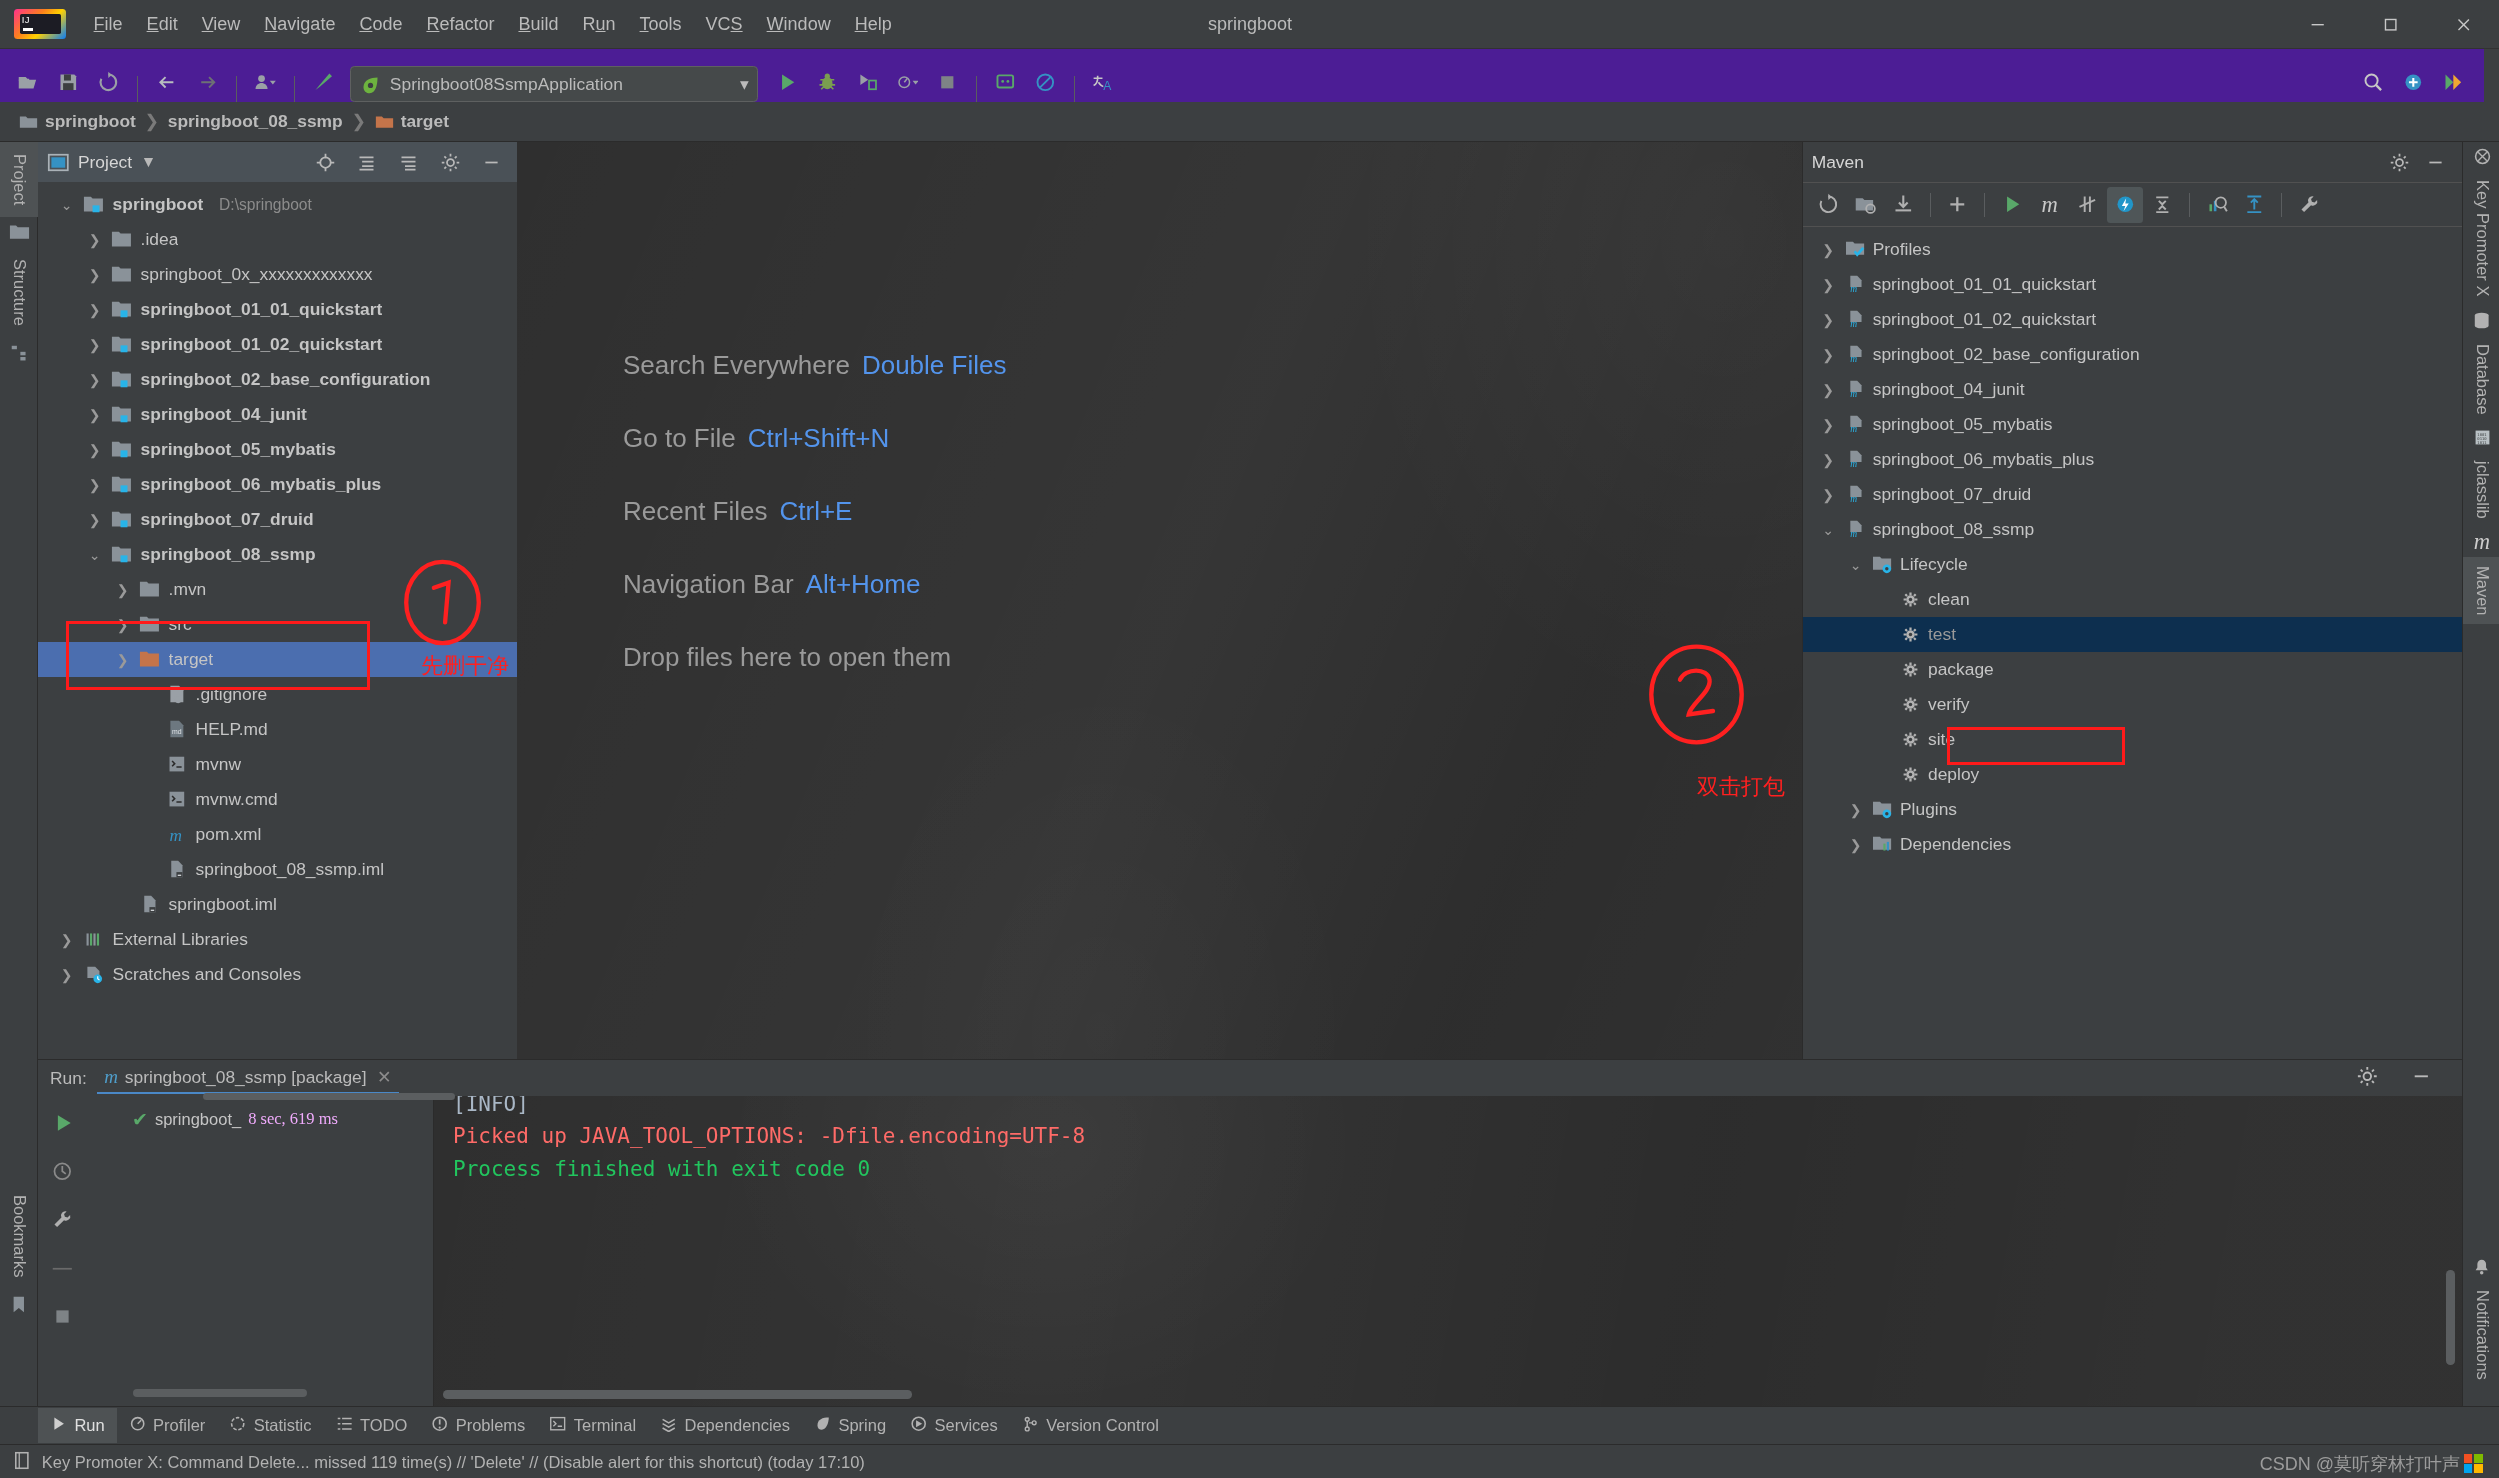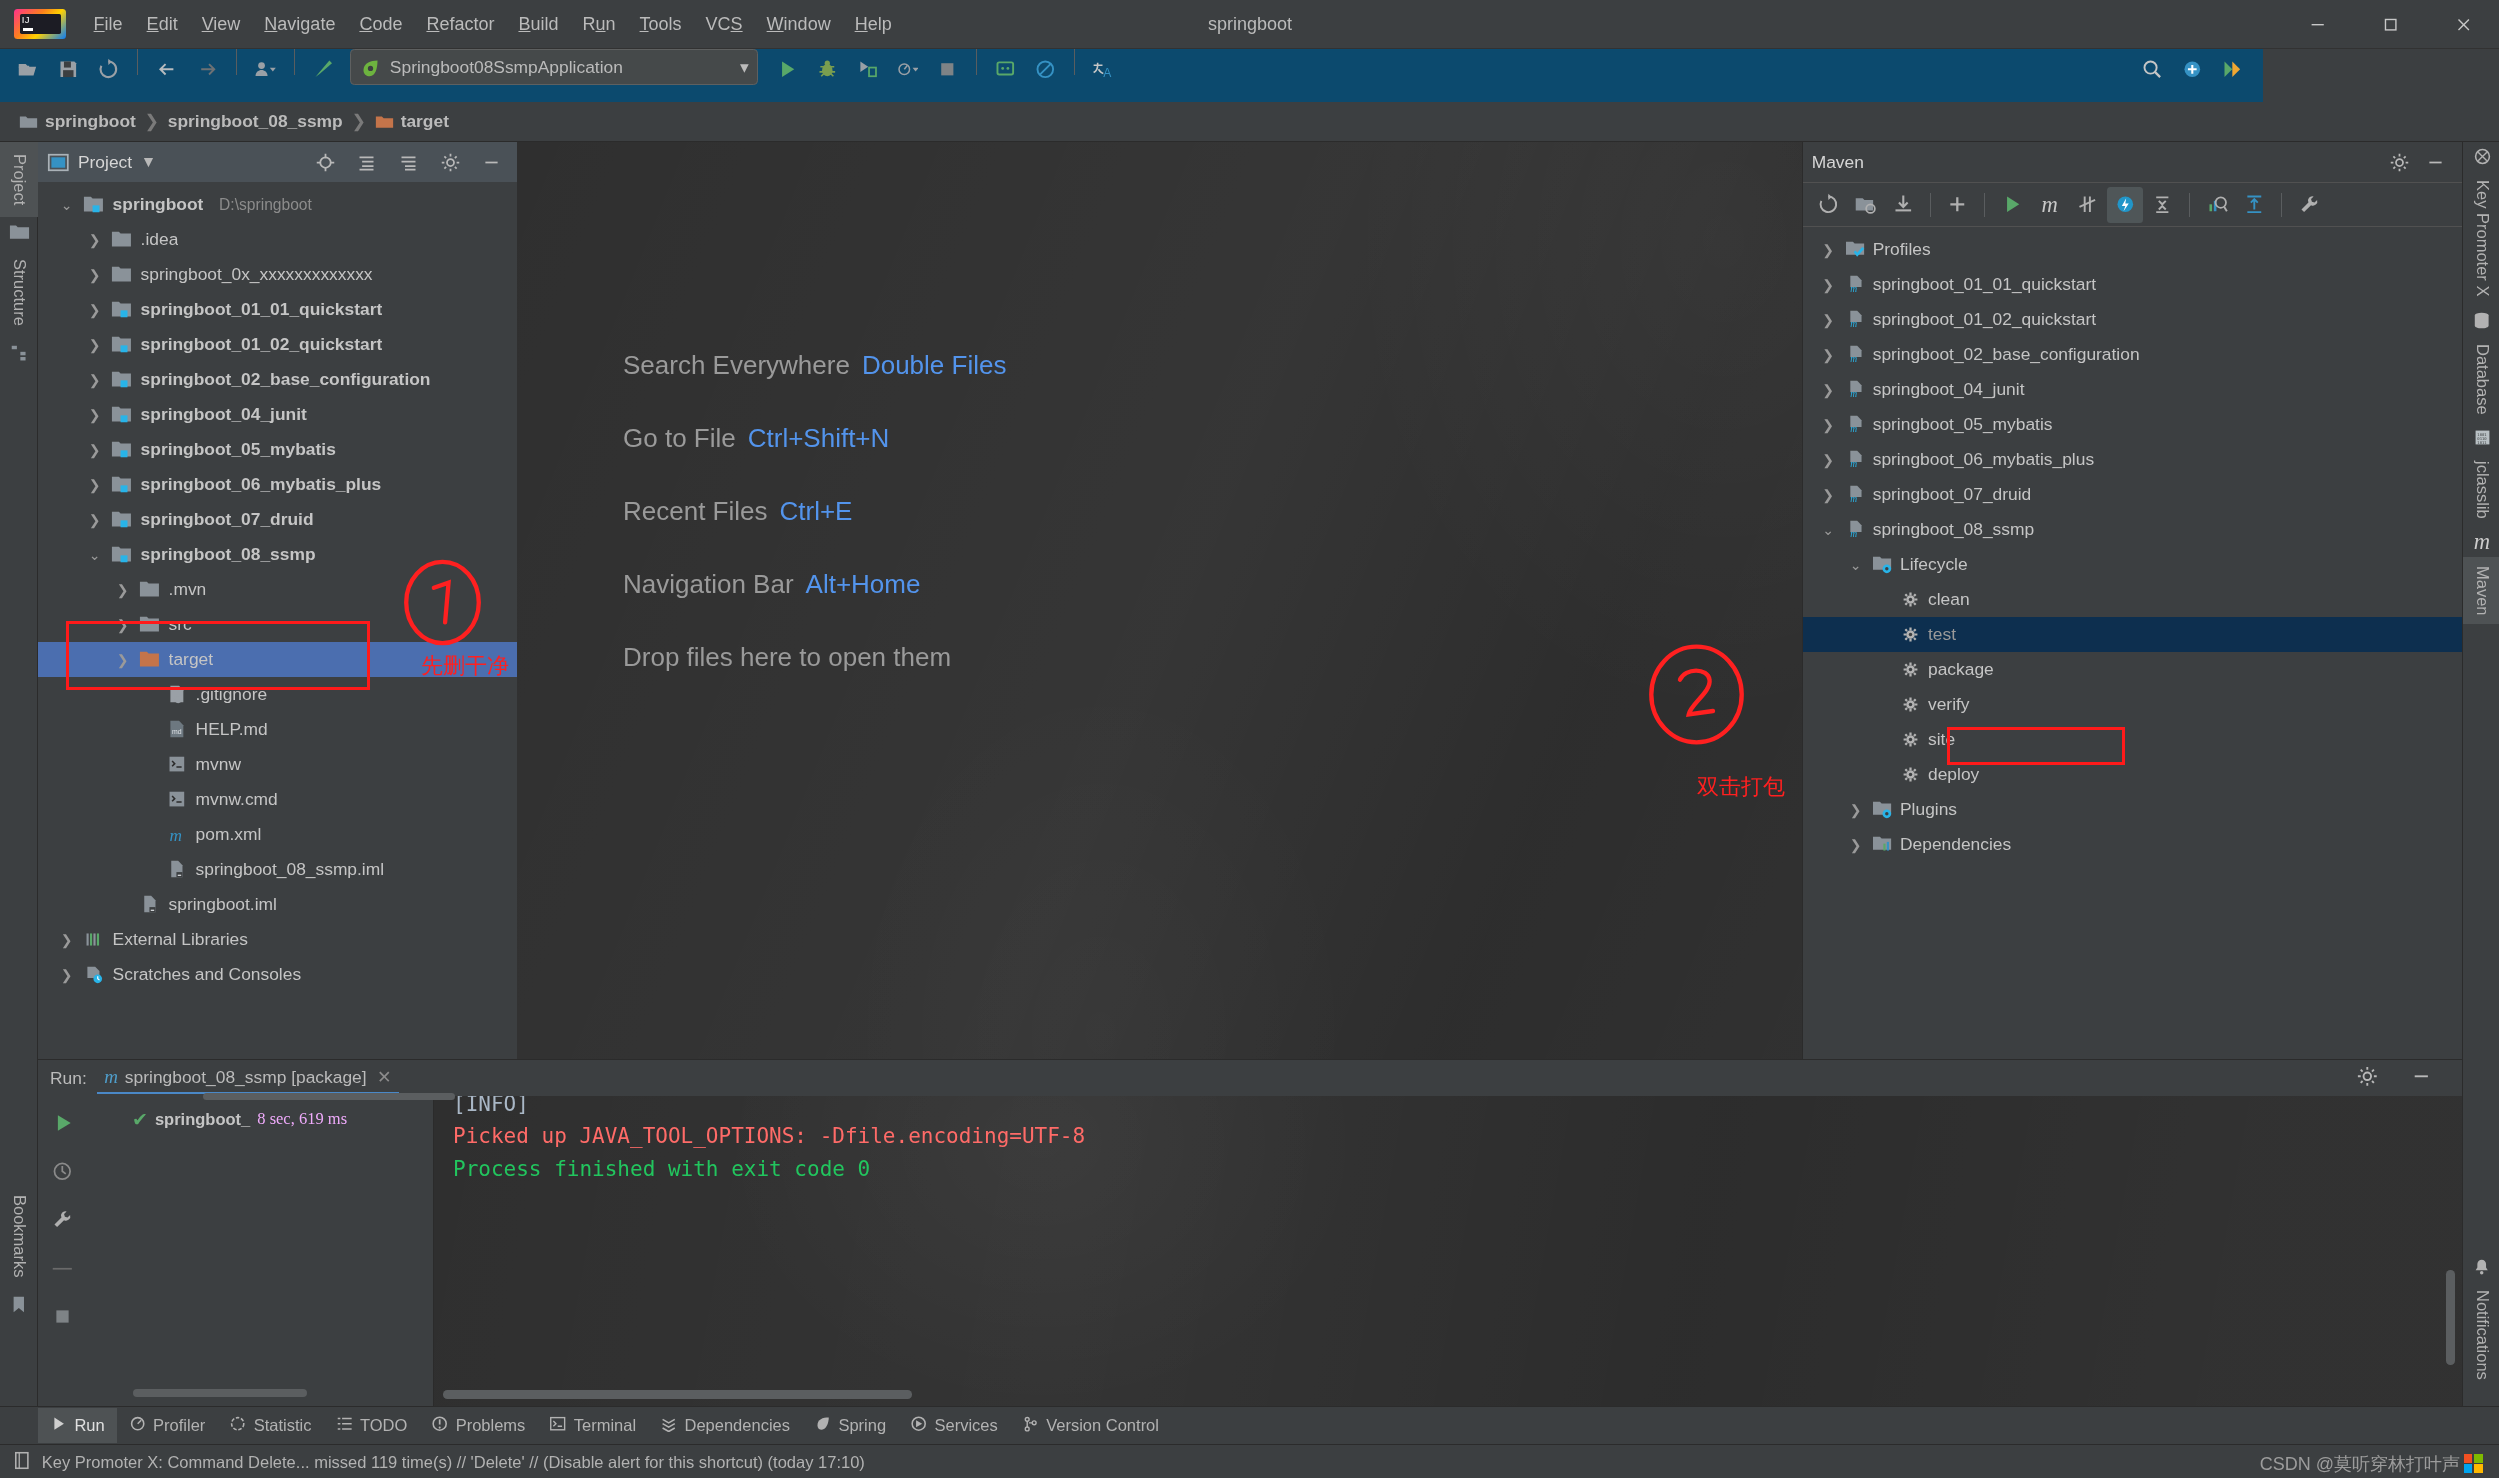--- a/index.html
+++ b/index.html
@@ -51,22 +51,22 @@
   .wctrl {
     position: absolute; top: 0; height: 49px; width: 73px;
     display: flex; align-items: center; justify-content: center;
     color: #c8c8c8;
   }
   .wctrl svg { width: 17.4px; height: 17.4px; }
   #w-min { right: 146px; } #w-max { right: 73px; } #w-close { right: 0px; }
 
   
   #toolbar {
-    position: absolute; top: 49px; left: 0; width: 2263px; height: 54px;
-    background: #0c4a6e; display: flex; align-items: flex-start;
+    position: absolute; top: 49px; left: 0; width: 2484px; height: 54px;
+    background: #4c1d95; display: flex; align-items: flex-end;
     border-bottom: 0.9px solid #323232;
   }
   .tbtn {
     width: 40px; height: 40px; display: flex; align-items: center; justify-content: center;
     color: #afb1b3; flex: none; border-radius: 2.6px;
   }
   .tbtn svg { width: 22.6px; height: 22.6px; }
   .tsep { width: 0.9px; height: 26px; background: #5a5d5f; margin: 0 8.7px; flex: none; }
   #runconfig {
     height: 36px; min-width: 408px; border: 0.9px solid #5e6060; border-radius: 4.3px;
@@ -216,21 +216,21 @@
   }
   #run-gutter .g { width: 29.5px; height: 29.5px; display:flex; align-items:center; justify-content:center; color: #9a9a9a; }
   #run-tree {
     width: 347px; background: #3c3f41; flex: none; padding-top: 8.7px;
     border-right: 0.9px solid #2b2b2b; overflow: hidden;
   }
   #run-tree .rrow {
     display: flex; align-items: center; gap: 7px; padding-left: 45px;
     color: #c5c5c5; font-size: 16.5px; height: 29.5px; white-space: nowrap;
   }
-  #run-tree .rrow .name { font-weight: bold; }
+  #run-tree .rrow .name { font-weight: normal; }
   #run-tree .rrow .dur { color: #f0abfc; font-weight: normal; font-family: Liberation Serif, serif; }
   #console {
     flex: 1; background: #2b2b2b; position: relative; overflow: hidden;
     font-family: "DejaVu Sans Mono", monospace; font-size: 21px;
     padding: 3.5px 0 0 19px;
   }
   #console .cbg {
     position: absolute; inset: 0;
     background:
       radial-gradient(ellipse 521px 434px at 30% 15%, rgba(255,255,255,0.04), transparent 62%),

